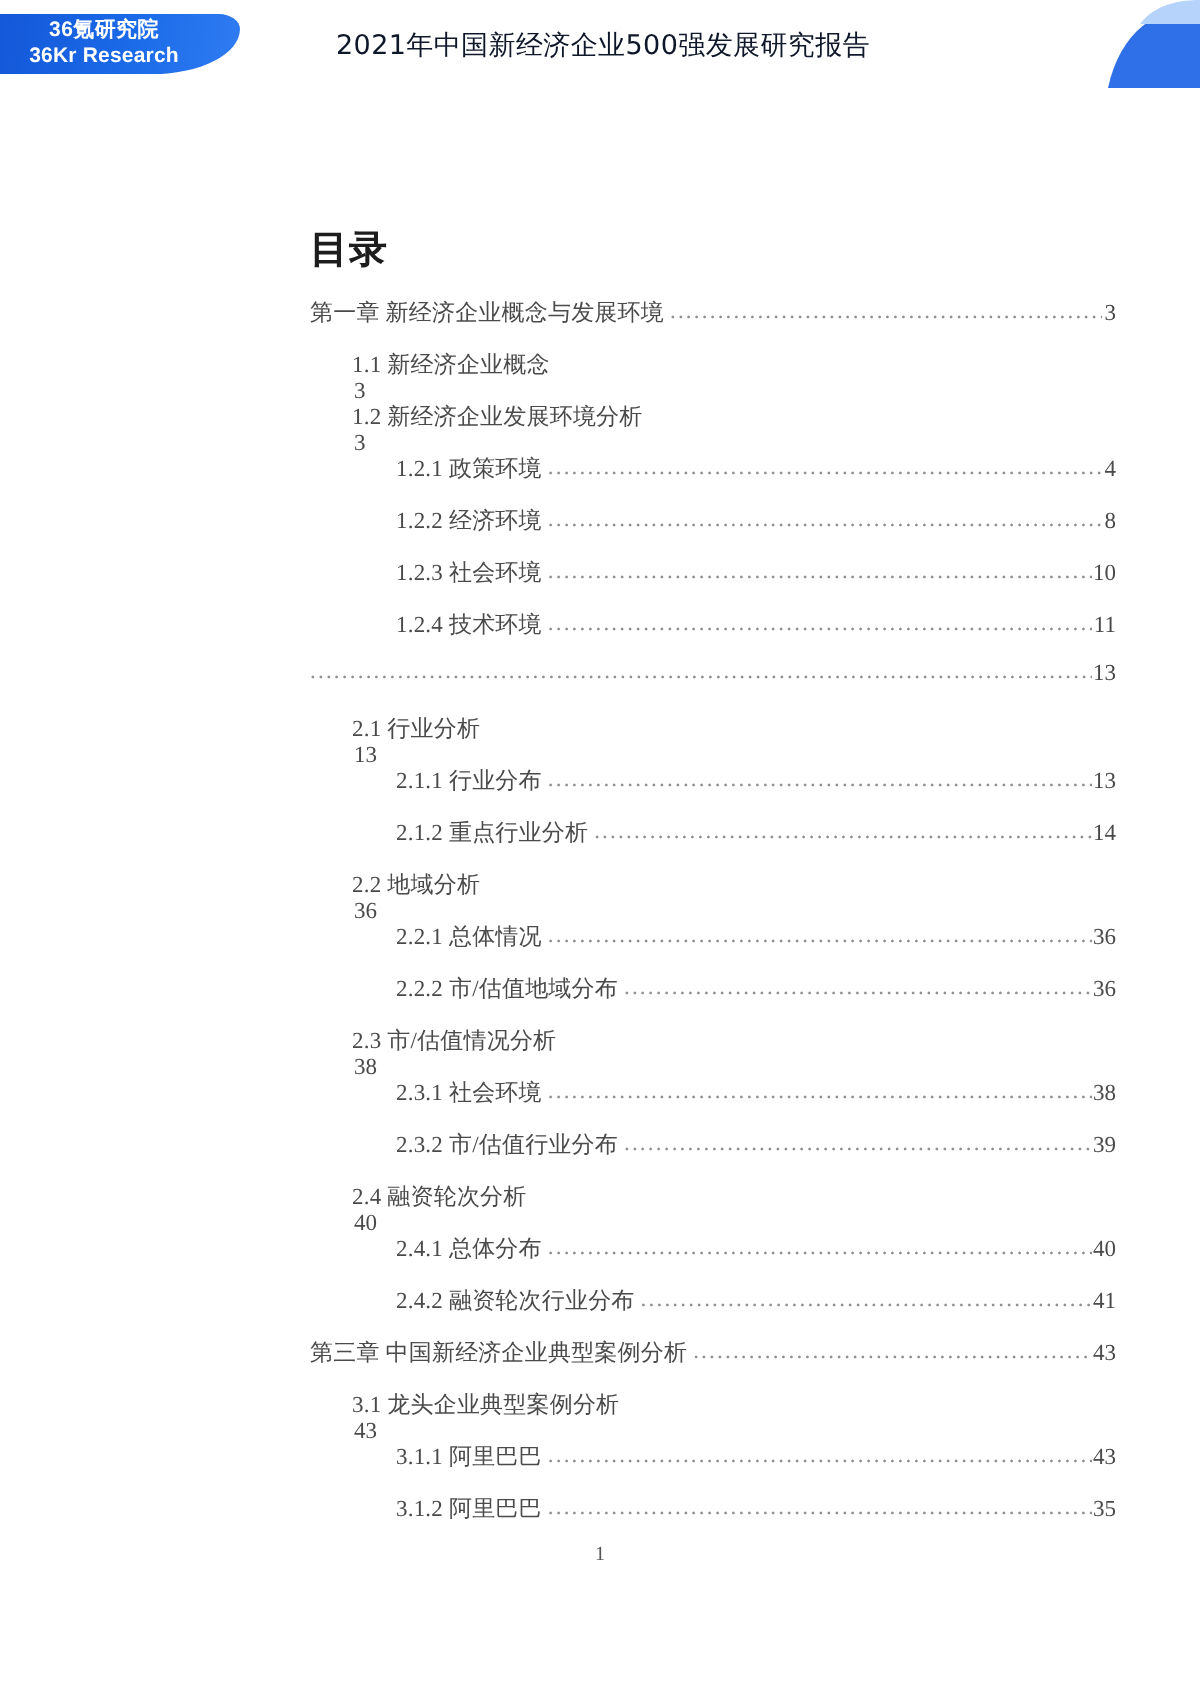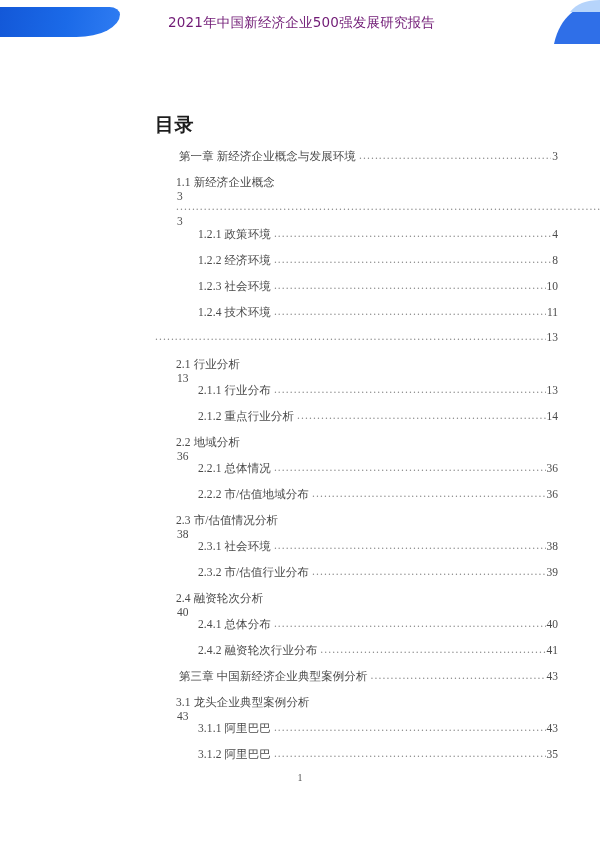--- a/index.html
+++ b/index.html
@@ -66,21 +66,21 @@
   }
   .logo-text .ln1 { display: block; font-size: 10.5px; letter-spacing: .2px; }
   .logo-text .ln2 { display: block; font-size: 10.5px; letter-spacing: .1px; }
 
   .header-title {
     position: absolute;
     left: 168px;
     top: 14px;
     font-family: "DejaVu Sans", "Liberation Sans", sans-serif;
     font-size: 13.5px;
-    color: #701a75;
+    color: #0f172a;
     letter-spacing: .2px;
     white-space: nowrap;
   }
 
   
   .corner-deco {
     position: absolute;
     right: 0;
     top: 0;
     width: 62px;
@@ -141,21 +141,21 @@
     color: #4a4a4a;
     padding-left: 1px;
   }
 
   
   .toc-entry { padding-right: 85px; }
   .lvl1 { padding-left: 112px; }
   .lvl2 { padding-left: 133px; flex-direction: column; }
   .lvl3 { padding-left: 155px; }
 
-  .lvl1 .label { font-family: "Liberation Serif", "DejaVu Serif", serif; margin-left: 24px; }
+  .lvl1 .label { font-family: "Liberation Serif", "DejaVu Serif", serif; }
   .lvl2 .label,
   .lvl3 .label { font-family: "Liberation Serif", "DejaVu Serif", serif; }
 
   .page-number {
     position: absolute;
     left: 0;
     top: 772px;
     width: 600px;
     text-align: center;
     font-family: "Liberation Serif", "DejaVu Serif", serif;
@@ -164,20 +164,24 @@
   }
 </style>
 </head>
 <body>
 
 <div class="page-header">
 
   <div class="logo-badge">
     <div class="logo-shape-light"></div>
     <div class="logo-shape-dark"></div>
+    <div class="logo-text">
+      <span class="ln1">36氪研究院</span>
+      <span class="ln2">36Kr Research</span>
+    </div>
   </div>
 
   <div class="header-title">2021年中国新经济企业500强发展研究报告</div>
 
   <div class="corner-deco">
     <svg width="62" height="46" viewBox="0 0 62 46" xmlns="http://www.w3.org/2000/svg" aria-hidden="true">
       <path d="M62 2 C 40 4, 22 16, 16 44 L 62 44 Z" fill="#2f6fe8"></path>
       <path d="M62 0 C 48 0, 38 4, 32 12 L 62 12 Z" fill="#b6d4fb"></path>
     </svg>
   </div>
@@ -190,20 +194,21 @@
         <span class="label">第一章 新经济企业概念与发展环境</span>
         <span class="dots">................................................................................................................................................................</span>
         <span class="pageno">3</span>
       </li>
       <li class="toc-entry lvl2">
         <span class="label">1.1 新经济企业概念</span>
         <span class="dots">................................................................................................................................................................</span>
         <span class="pageno">3</span>
       </li>
       <li class="toc-entry lvl2">
+        <span class="label">1.2 新经济企业发展环境分析</span>
         <span class="dots">................................................................................................................................................................</span>
         <span class="pageno">3</span>
       </li>
       <li class="toc-entry lvl3">
         <span class="label">1.2.1 政策环境</span>
         <span class="dots">................................................................................................................................................................</span>
         <span class="pageno">4</span>
       </li>
       <li class="toc-entry lvl3">
         <span class="label">1.2.2 经济环境</span>

